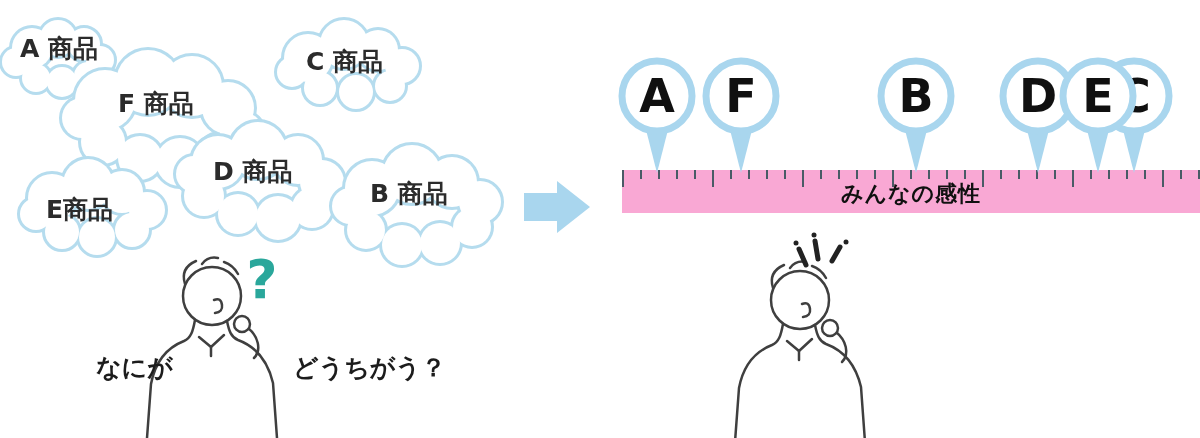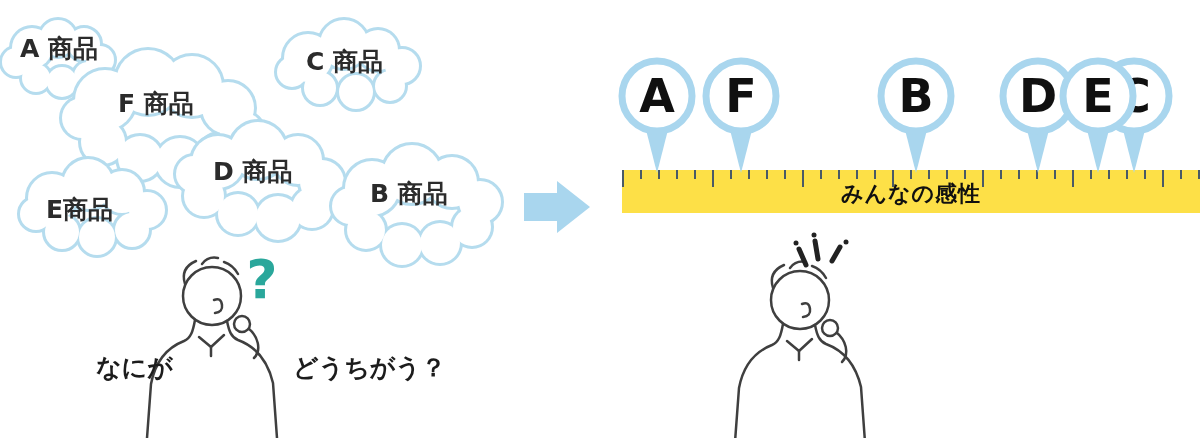--- a/index.html
+++ b/index.html
@@ -6,21 +6,21 @@
   .stage {
     position:relative; width:1200px; height:438px; overflow:hidden;
     background:#ffffff;
     font-family:"DejaVu Sans","Liberation Sans",sans-serif;
   }
   .stage svg { position:absolute; left:0; top:0; }
 
   
   .ruler {
     position:absolute; left:622px; top:170px; width:578px; height:43px;
-    background:#fde047;
+    background:#f9a8d4;
   }
   .ruler-ticks {
     position:absolute; left:0; top:0; right:0; height:17px;
     background-image:
       linear-gradient(to right,#4a5a66 0 2px, transparent 2px),
       linear-gradient(to right,#4a5a66 0 2px, transparent 2px);
     background-size: 90px 17px, 18px 9px;
     background-repeat: repeat-x;
   }
   .ruler-label {

